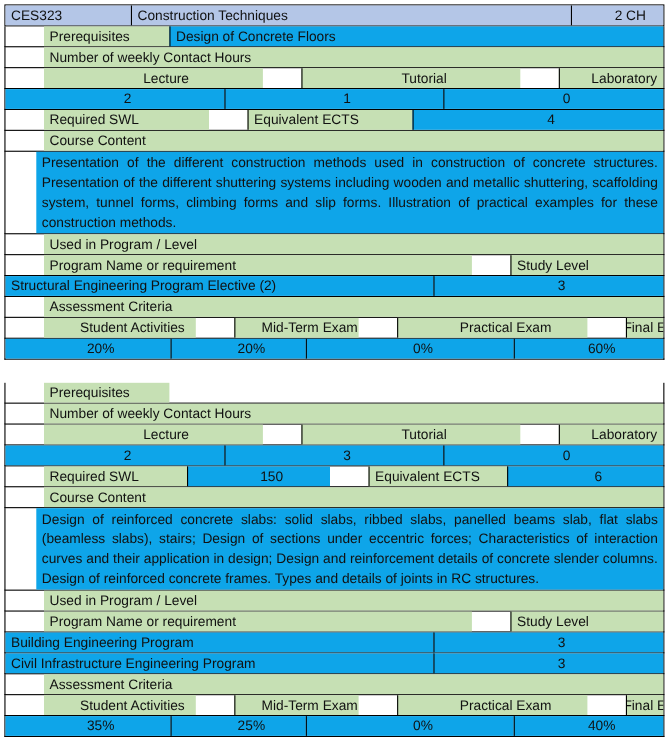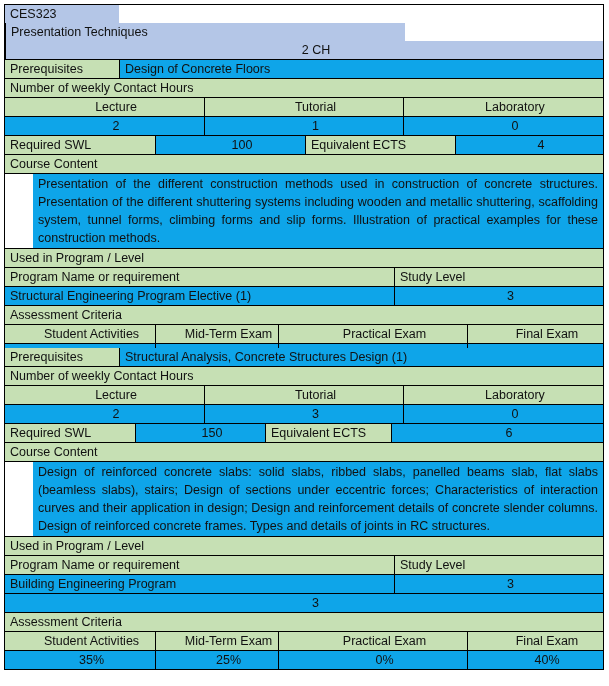--- a/index.html
+++ b/index.html
@@ -1,36 +1,36 @@
 <!DOCTYPE html>
 <html><head>
 <meta charset="utf-8">
 <style>
   html, body { margin: 0; padding: 0; background: #ffffff; }
   body { width: 609px; height: 686px; position: relative; font-family: "Liberation Sans", sans-serif; font-size: 12.5px; color: #111; }
   .course { position: absolute; left: 4px; width: 600px; }
   #course1 { top: 4px; }
   #course2 { top: 348px; }
   .row { display: flex; border-left: 1px solid #000; border-right: 1px solid #000; border-bottom: 1px solid #000; box-sizing: border-box; }
-  .row.first { border-top: 1px solid #000; flex-direction: column; }
+  .row.first { border-top: 1px solid #000; }
   .cell { box-sizing: border-box; padding: 0 5px; display: flex; align-items: center; height: 18px; line-height: 18px; white-space: nowrap; overflow: hidden; }
   .cell + .cell { border-left: 1px solid #000; }
   .center { justify-content: center; padding-left: 28px; }
   .blue { background: #b4c6e7; }
-  .green { background: #c6e0b4; }
+  .green { background: #c6e0b4; margin-left: 35px; }
   .white { background: #0ea5e9; }
   .para { height: auto; white-space: normal; text-align: justify; line-height: 18px; padding: 1px 5px; display: block; margin-left: 28px; }
 </style>
 </head>
 <body>
 
 <div class="course" id="course1">
   <div class="row first">
     <div class="cell blue" style="width:114px">CES323</div>
-    <div class="cell blue" style="width:400px">Presentation Techniques</div>
+    <div class="cell blue" style="width:400px">Construction Techniques</div>
     <div class="cell blue center" style="flex:1">2 CH</div>
   </div>
   <div class="row">
     <div class="cell green" style="width:114px">Prerequisites</div>
     <div class="cell white" style="flex:1">Design of Concrete Floors</div>
   </div>
   <div class="row">
     <div class="cell green" style="flex:1">Number of weekly Contact Hours</div>
   </div>
   <div class="row">
@@ -38,39 +38,38 @@
     <div class="cell green center" style="width:199px">Tutorial</div>
     <div class="cell green center" style="flex:1">Laboratory</div>
   </div>
   <div class="row">
     <div class="cell white center" style="width:199px">2</div>
     <div class="cell white center" style="width:199px">1</div>
     <div class="cell white center" style="flex:1">0</div>
   </div>
   <div class="row">
     <div class="cell green" style="width:150px">Required SWL</div>
-    <div class="cell white center" style="width:150px">100</div>
     <div class="cell green" style="width:150px">Equivalent ECTS</div>
     <div class="cell white center" style="flex:1">4</div>
   </div>
   <div class="row">
     <div class="cell green" style="flex:1">Course Content</div>
   </div>
   <div class="row">
     <div class="cell white para" style="flex:1">Presentation of the different construction methods used in construction of concrete structures. Presentation of the different shuttering systems including wooden and metallic shuttering, scaffolding system, tunnel forms, climbing forms and slip forms. Illustration of practical examples for these construction methods.</div>
   </div>
   <div class="row">
     <div class="cell green" style="flex:1">Used in Program / Level</div>
   </div>
   <div class="row">
     <div class="cell green" style="width:389px">Program Name or requirement</div>
     <div class="cell green" style="flex:1">Study Level</div>
   </div>
   <div class="row">
-    <div class="cell white" style="width:389px">Structural Engineering Program Elective (1)</div>
+    <div class="cell white" style="width:389px">Structural Engineering Program Elective (2)</div>
     <div class="cell white center" style="flex:1">3</div>
   </div>
   <div class="row">
     <div class="cell green" style="flex:1">Assessment Criteria</div>
   </div>
   <div class="row">
     <div class="cell green center" style="width:150px">Student Activities</div>
     <div class="cell green center" style="width:123px">Mid-Term Exam</div>
     <div class="cell green center" style="width:189px">Practical Exam</div>
     <div class="cell green center" style="flex:1">Final Exam</div>
@@ -79,21 +78,20 @@
     <div class="cell white center" style="width:150px">20%</div>
     <div class="cell white center" style="width:123px">20%</div>
     <div class="cell white center" style="width:189px">0%</div>
     <div class="cell white center" style="flex:1">60%</div>
   </div>
 </div>
 
 <div class="course" id="course2">
   <div class="row">
     <div class="cell green" style="width:114px">Prerequisites</div>
-    <div class="cell white" style="flex:1">Structural Analysis, Concrete Structures Design (1)</div>
   </div>
   <div class="row">
     <div class="cell green" style="flex:1">Number of weekly Contact Hours</div>
   </div>
   <div class="row">
     <div class="cell green center" style="width:199px">Lecture</div>
     <div class="cell green center" style="width:199px">Tutorial</div>
     <div class="cell green center" style="flex:1">Laboratory</div>
   </div>
   <div class="row">
@@ -118,20 +116,21 @@
   </div>
   <div class="row">
     <div class="cell green" style="width:389px">Program Name or requirement</div>
     <div class="cell green" style="flex:1">Study Level</div>
   </div>
   <div class="row">
     <div class="cell white" style="width:389px">Building Engineering Program</div>
     <div class="cell white center" style="flex:1">3</div>
   </div>
   <div class="row">
+    <div class="cell white" style="width:389px">Civil Infrastructure Engineering Program</div>
     <div class="cell white center" style="flex:1">3</div>
   </div>
   <div class="row">
     <div class="cell green" style="flex:1">Assessment Criteria</div>
   </div>
   <div class="row">
     <div class="cell green center" style="width:150px">Student Activities</div>
     <div class="cell green center" style="width:123px">Mid-Term Exam</div>
     <div class="cell green center" style="width:189px">Practical Exam</div>
     <div class="cell green center" style="flex:1">Final Exam</div>

